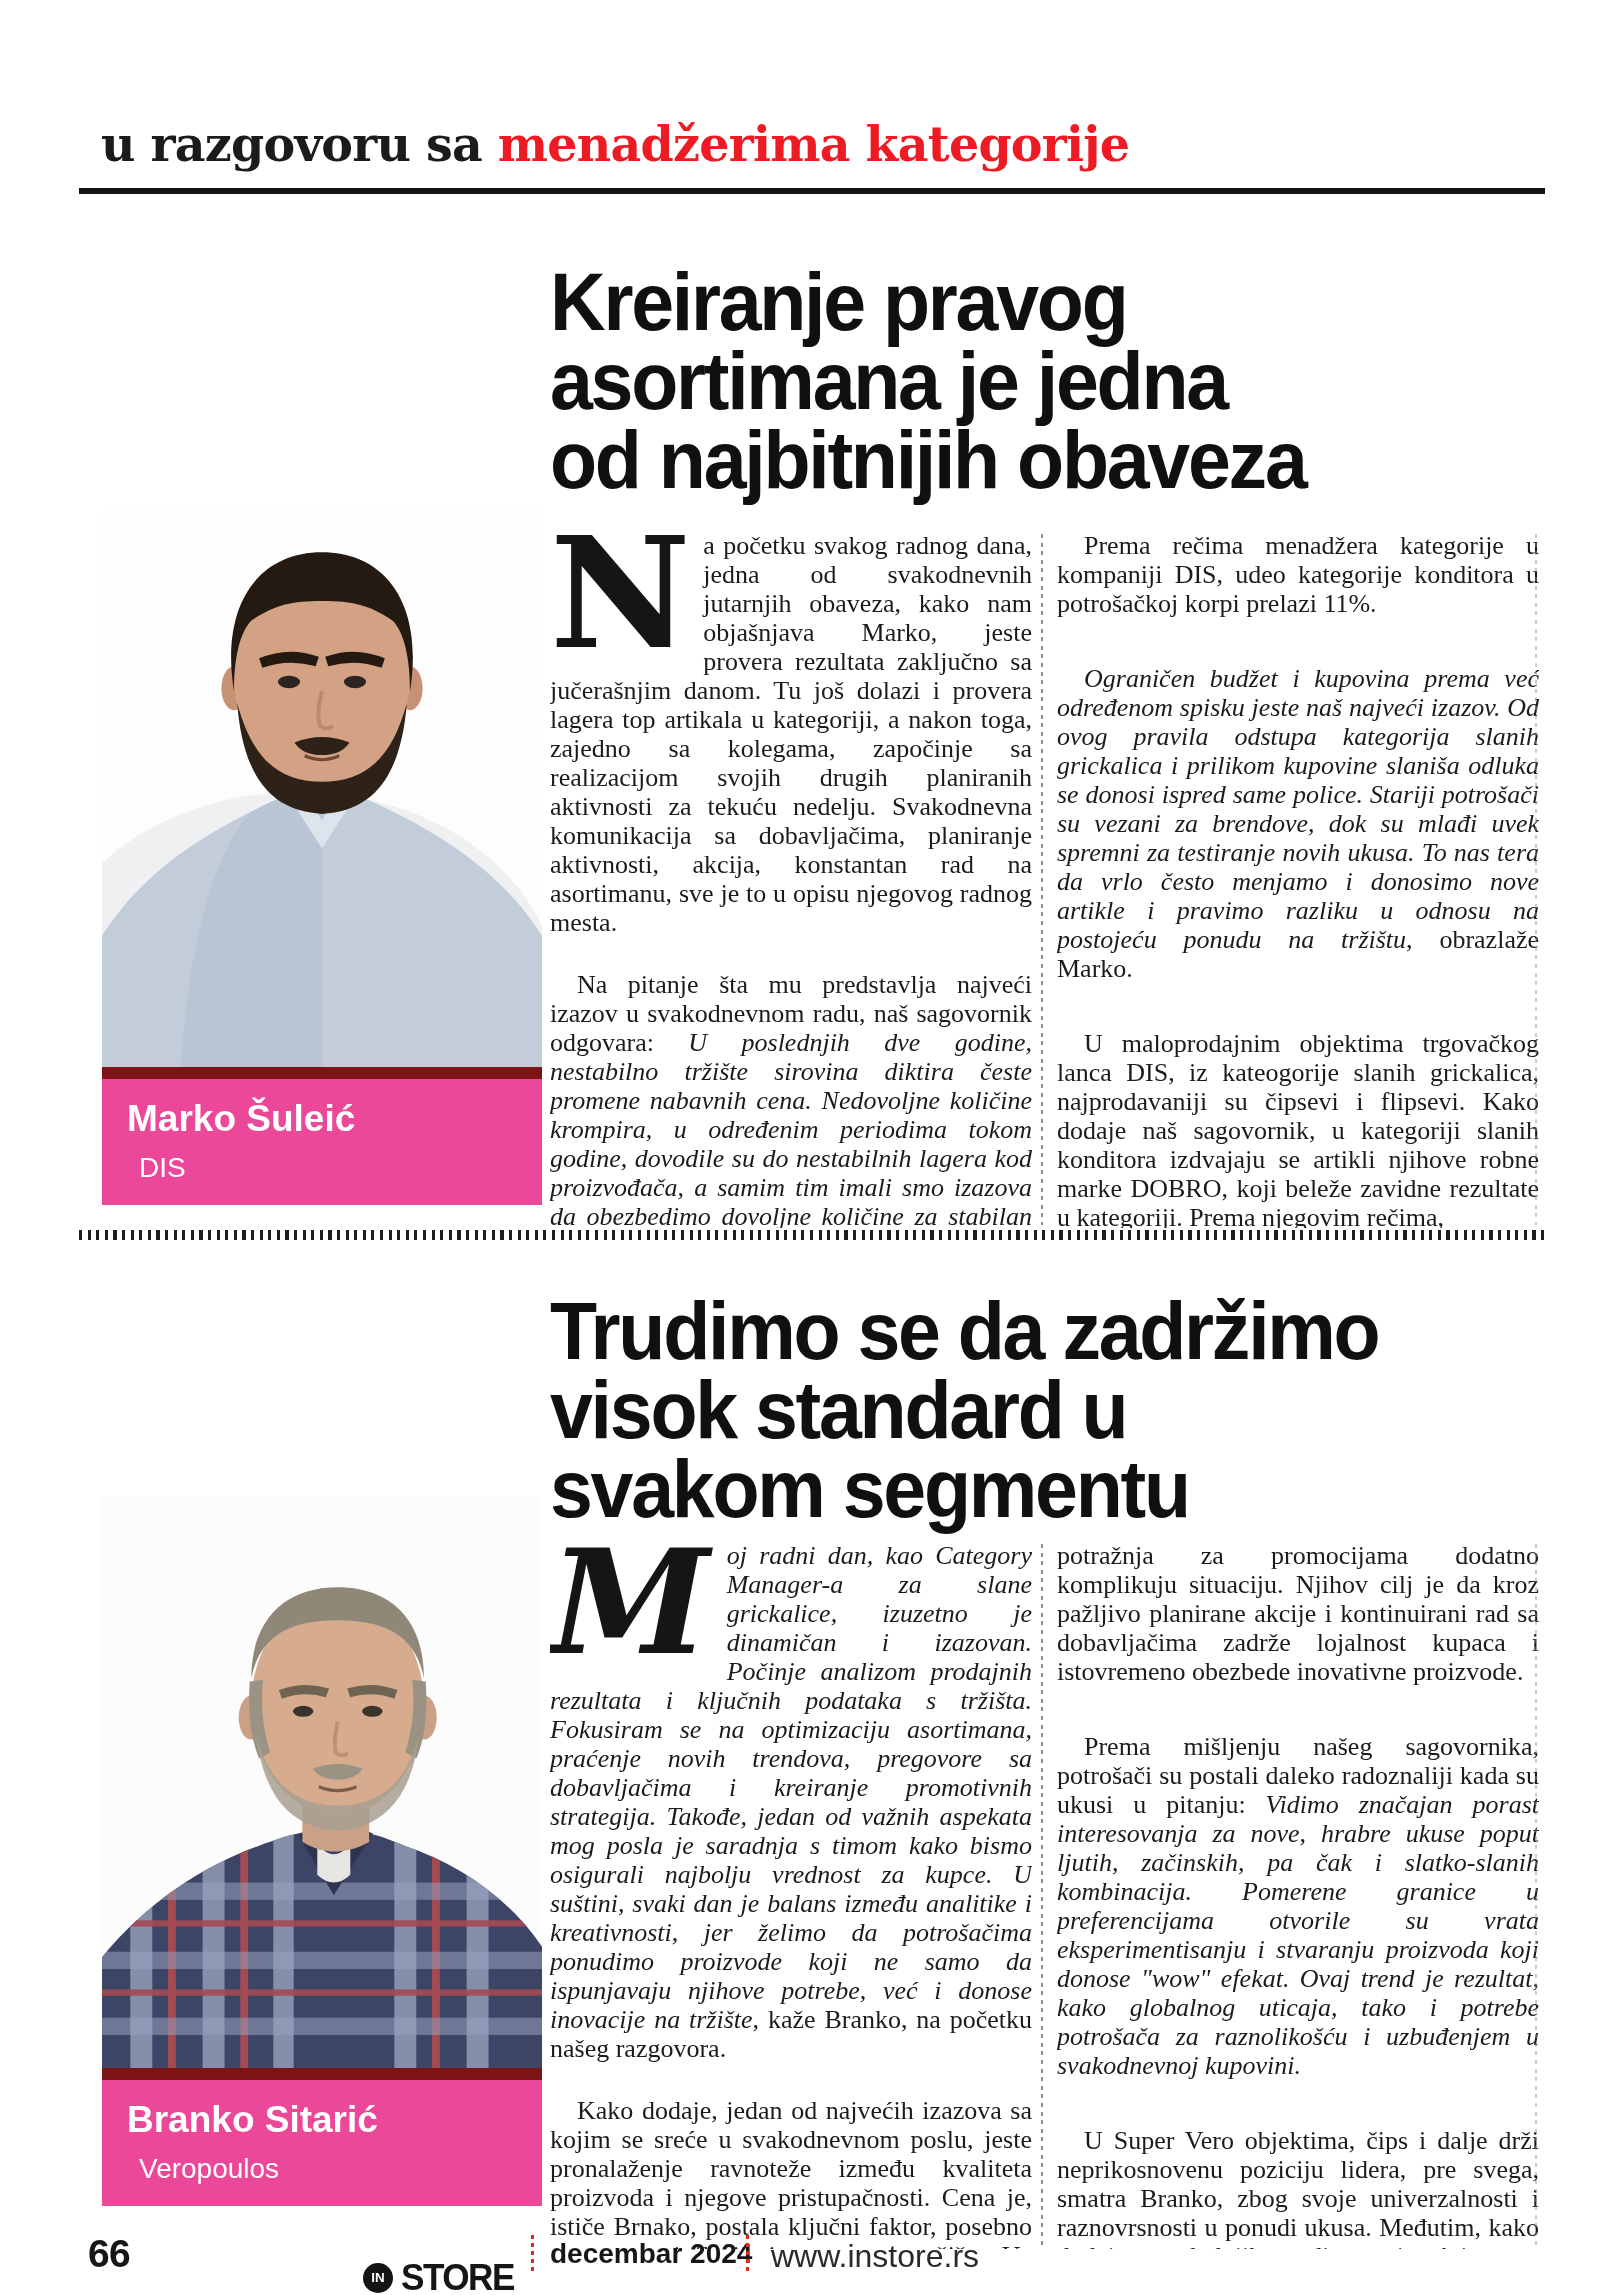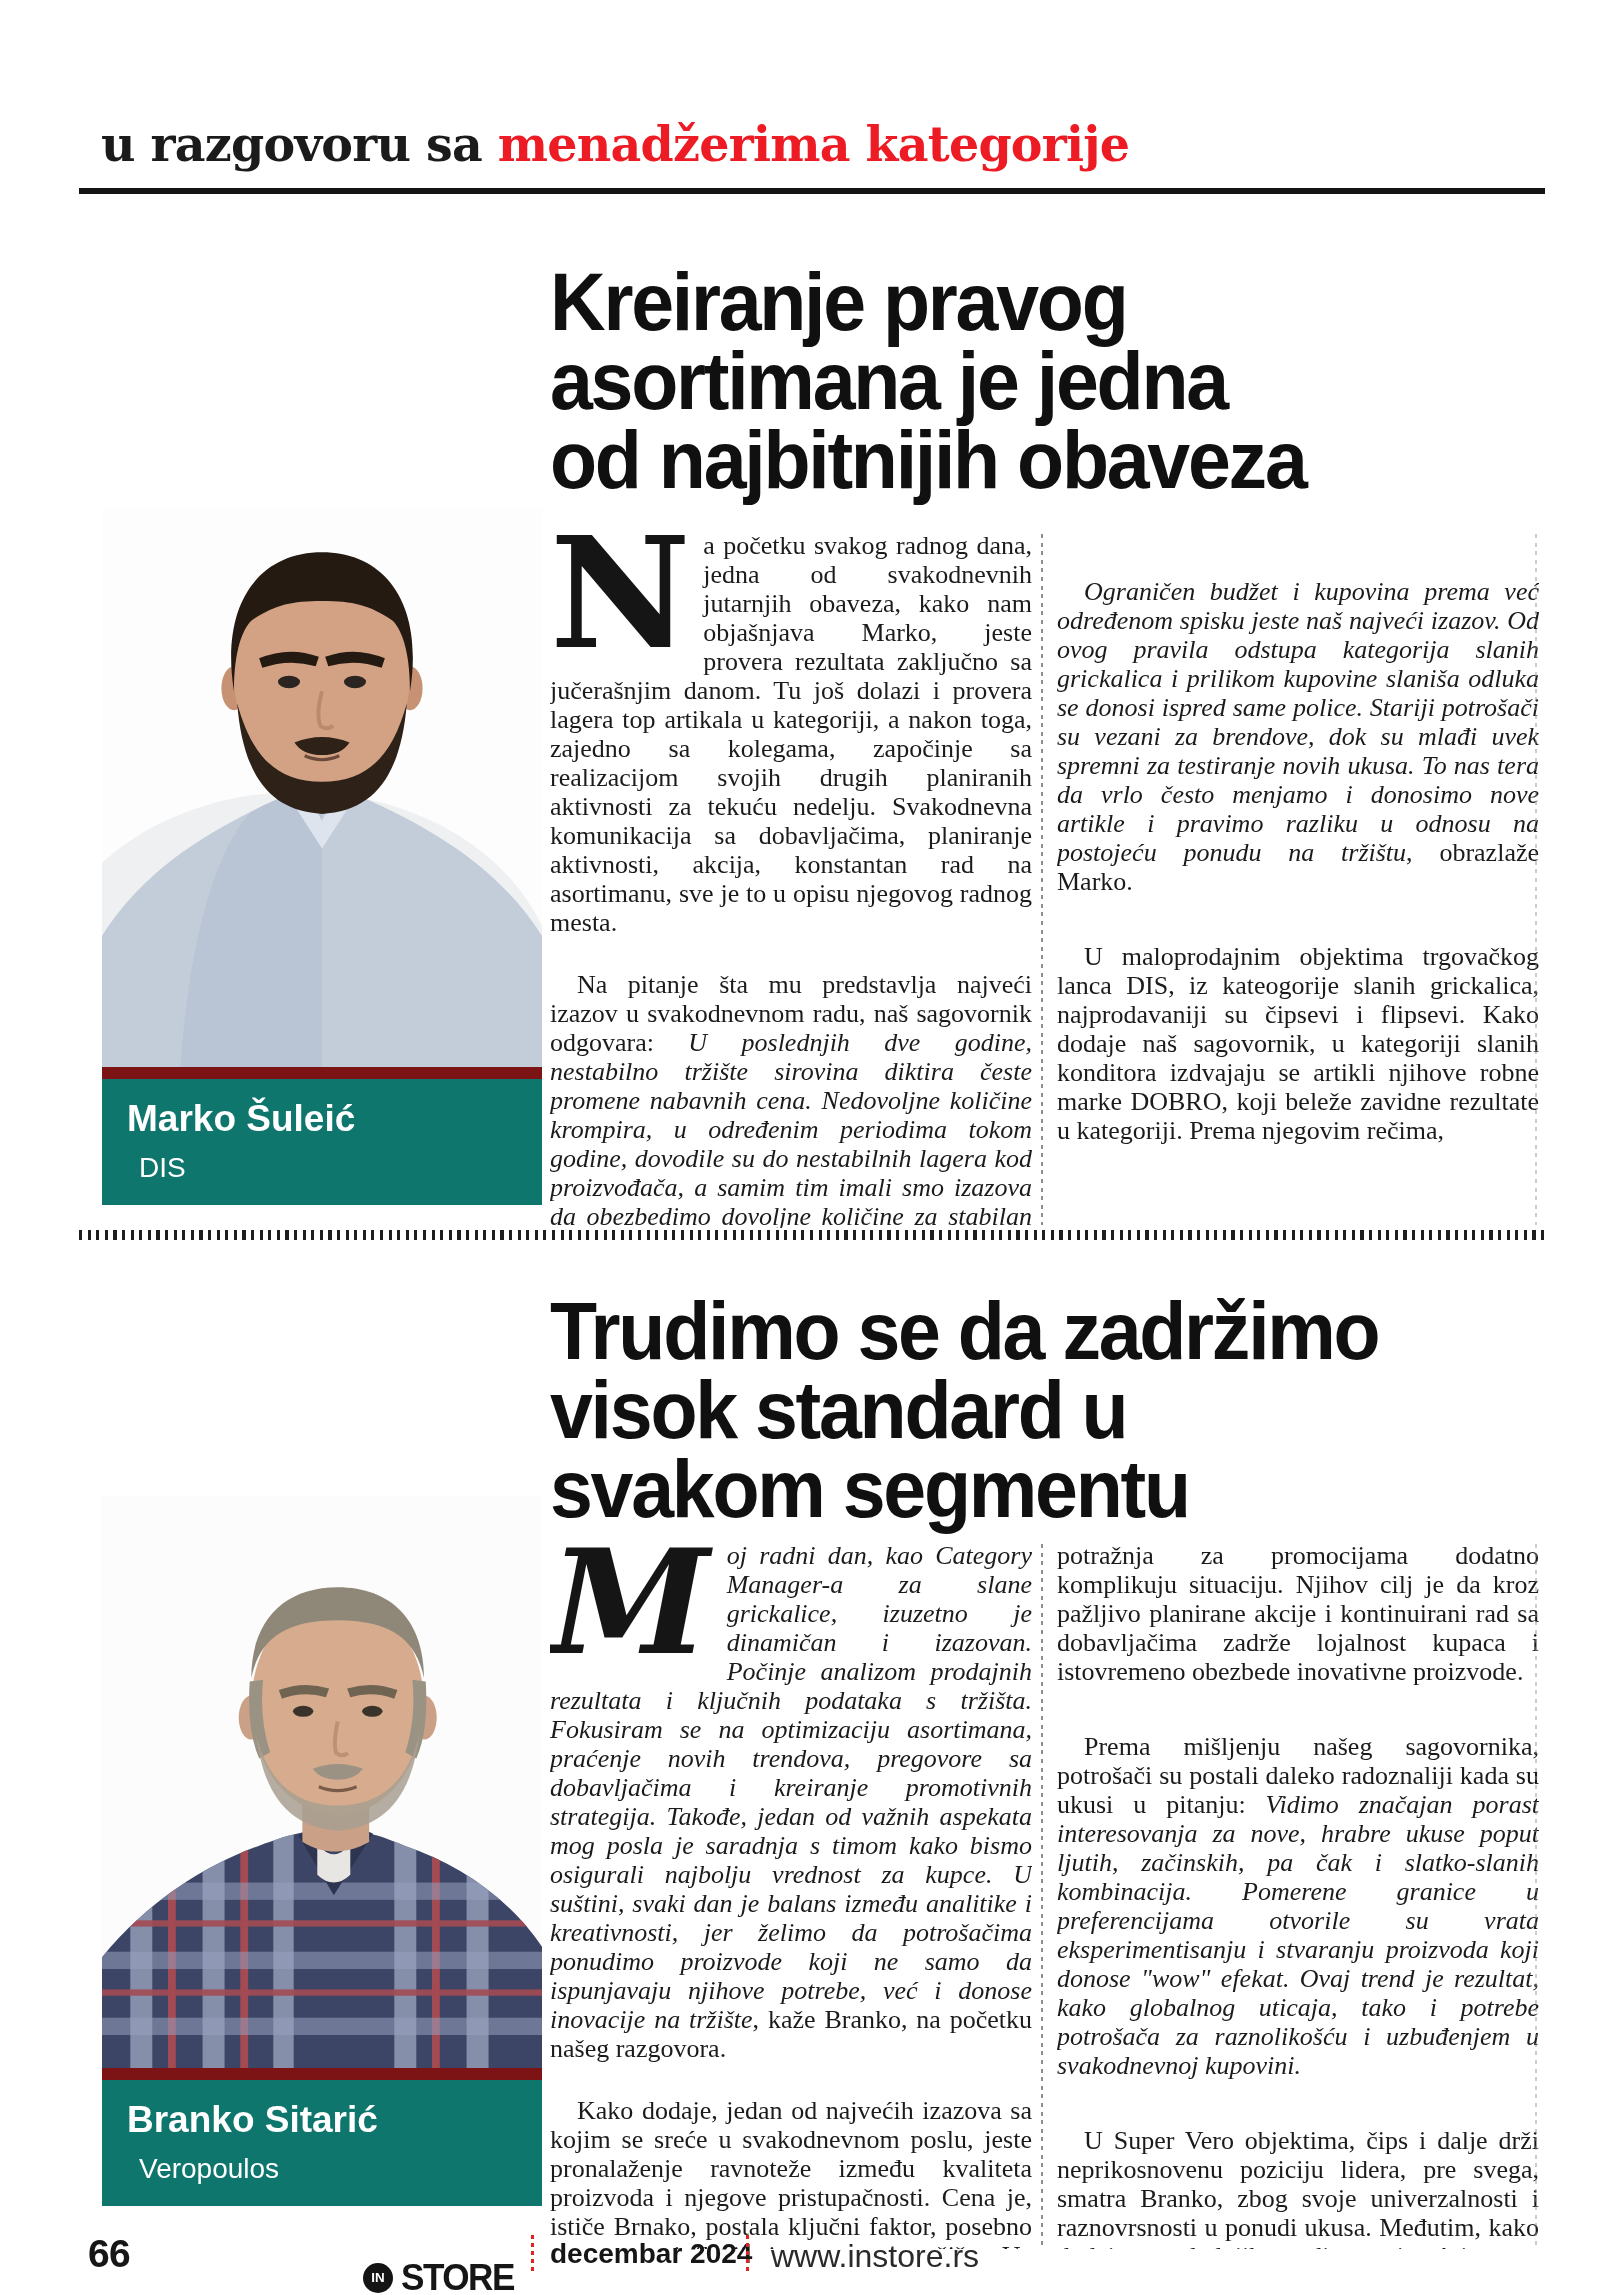--- a/index.html
+++ b/index.html
@@ -20,21 +20,21 @@
           transform:scaleX(0.94);transform-origin:left top;}
   #title1{top:262px;}
   #title2{top:1291px;}
 
   
   .photo-card{position:absolute;left:102px;width:440px;}
   #photo1{top:509px;}
   #photo2{top:1496px;}
   .photo-frame{display:block;}
   .band-dark{width:440px;height:11.8px;background:#7c1416;}
-  .band-red{width:440px;background:#0f766e;color:#ffffff;font-family:"Liberation Sans",sans-serif;
+  .band-red{width:440px;background:#ec4899;color:#ffffff;font-family:"Liberation Sans",sans-serif;
             box-sizing:border-box;padding:19px 15.7px 20.4px 25px;}
   .cap-name{font-size:37px;font-weight:700;letter-spacing:0;}
   .cap-org{font-size:28px;font-weight:400;margin-top:12.6px;margin-left:12px;}
 
   
   .body-col{position:absolute;width:482px;font-size:26px;line-height:29px;text-align:justify;
             overflow:hidden;}
   #a1c1{left:550px;top:531px;height:697px;}
   #a1c2{left:1057px;top:531px;height:697px;}
   #a2c1{left:550px;top:1541px;height:708px;}
@@ -114,20 +114,21 @@
       <div class="cap-name">Marko Šuleić</div>
       <div class="cap-org">DIS</div>
     </div>
   </div>
 
   <div id="a1c1" class="body-col">
     <p><span class="dropcap">N</span><span>a početku svakog radnog dana, jedna od svakodnevnih jutarnjih obaveza, kako nam objašnjava Marko, jeste provera rezultata zaključno sa jučerašnjim danom. Tu još dolazi i provera lagera top artikala u kategoriji, a nakon toga, zajedno sa kolegama, započinje sa realizacijom svojih drugih planiranih aktivnosti za tekuću nedelju. Svakodnevna komunikacija sa dobavljačima, planiranje aktivnosti, akcija, konstantan rad na asortimanu, sve je to u opisu njegovog radnog mesta.</span></p>
     <p class="indent"><span>Na pitanje šta mu predstavlja najveći izazov u svakodnevnom radu, naš sagovornik odgovara: </span><span class="q">U poslednjih dve godine, nestabilno tržište sirovina diktira česte promene nabavnih cena. Nedovoljne količine krompira, u određenim periodima tokom godine, dovodile su do nestabilnih lagera kod proizvođača, a samim tim imali smo izazova da obezbedimo dovoljne količine za stabilan lager.</span></p>
   </div>
   <div id="a1c2" class="body-col">
+    <p class="indent"><span>Prema rečima menadžera kategorije u kompaniji DIS, udeo kategorije konditora u potrošačkoj korpi prelazi 11%.</span></p>
     <p class="indent big-gap"><span class="q">Ograničen budžet i kupovina prema već određenom spisku jeste naš najveći izazov. Od ovog pravila odstupa kategorija slanih grickalica i prilikom kupovine slaniša odluka se donosi ispred same police. Stariji potrošači su vezani za brendove, dok su mlađi uvek spremni za testiranje novih ukusa. To nas tera da vrlo često menjamo i donosimo nove artikle i pravimo razliku u odnosu na postojeću ponudu na tržištu</span><span>, obrazlaže Marko.</span></p>
     <p class="indent big-gap"><span>U maloprodajnim objektima trgovačkog lanca DIS, iz kateogorije slanih grickalica, najprodavaniji su čipsevi i flipsevi. Kako dodaje naš sagovornik, u kategoriji slanih konditora izdvajaju se artikli njihove robne marke DOBRO, koji beleže zavidne rezultate u kategoriji. Prema njegovim rečima,</span></p>
   </div>
 
   <div id="gutter1" class="vdots"></div>
   <div id="rmargin1" class="vdots"></div>
 
   <div class="hdots"></div>
 
   <div id="title2" class="headline">

